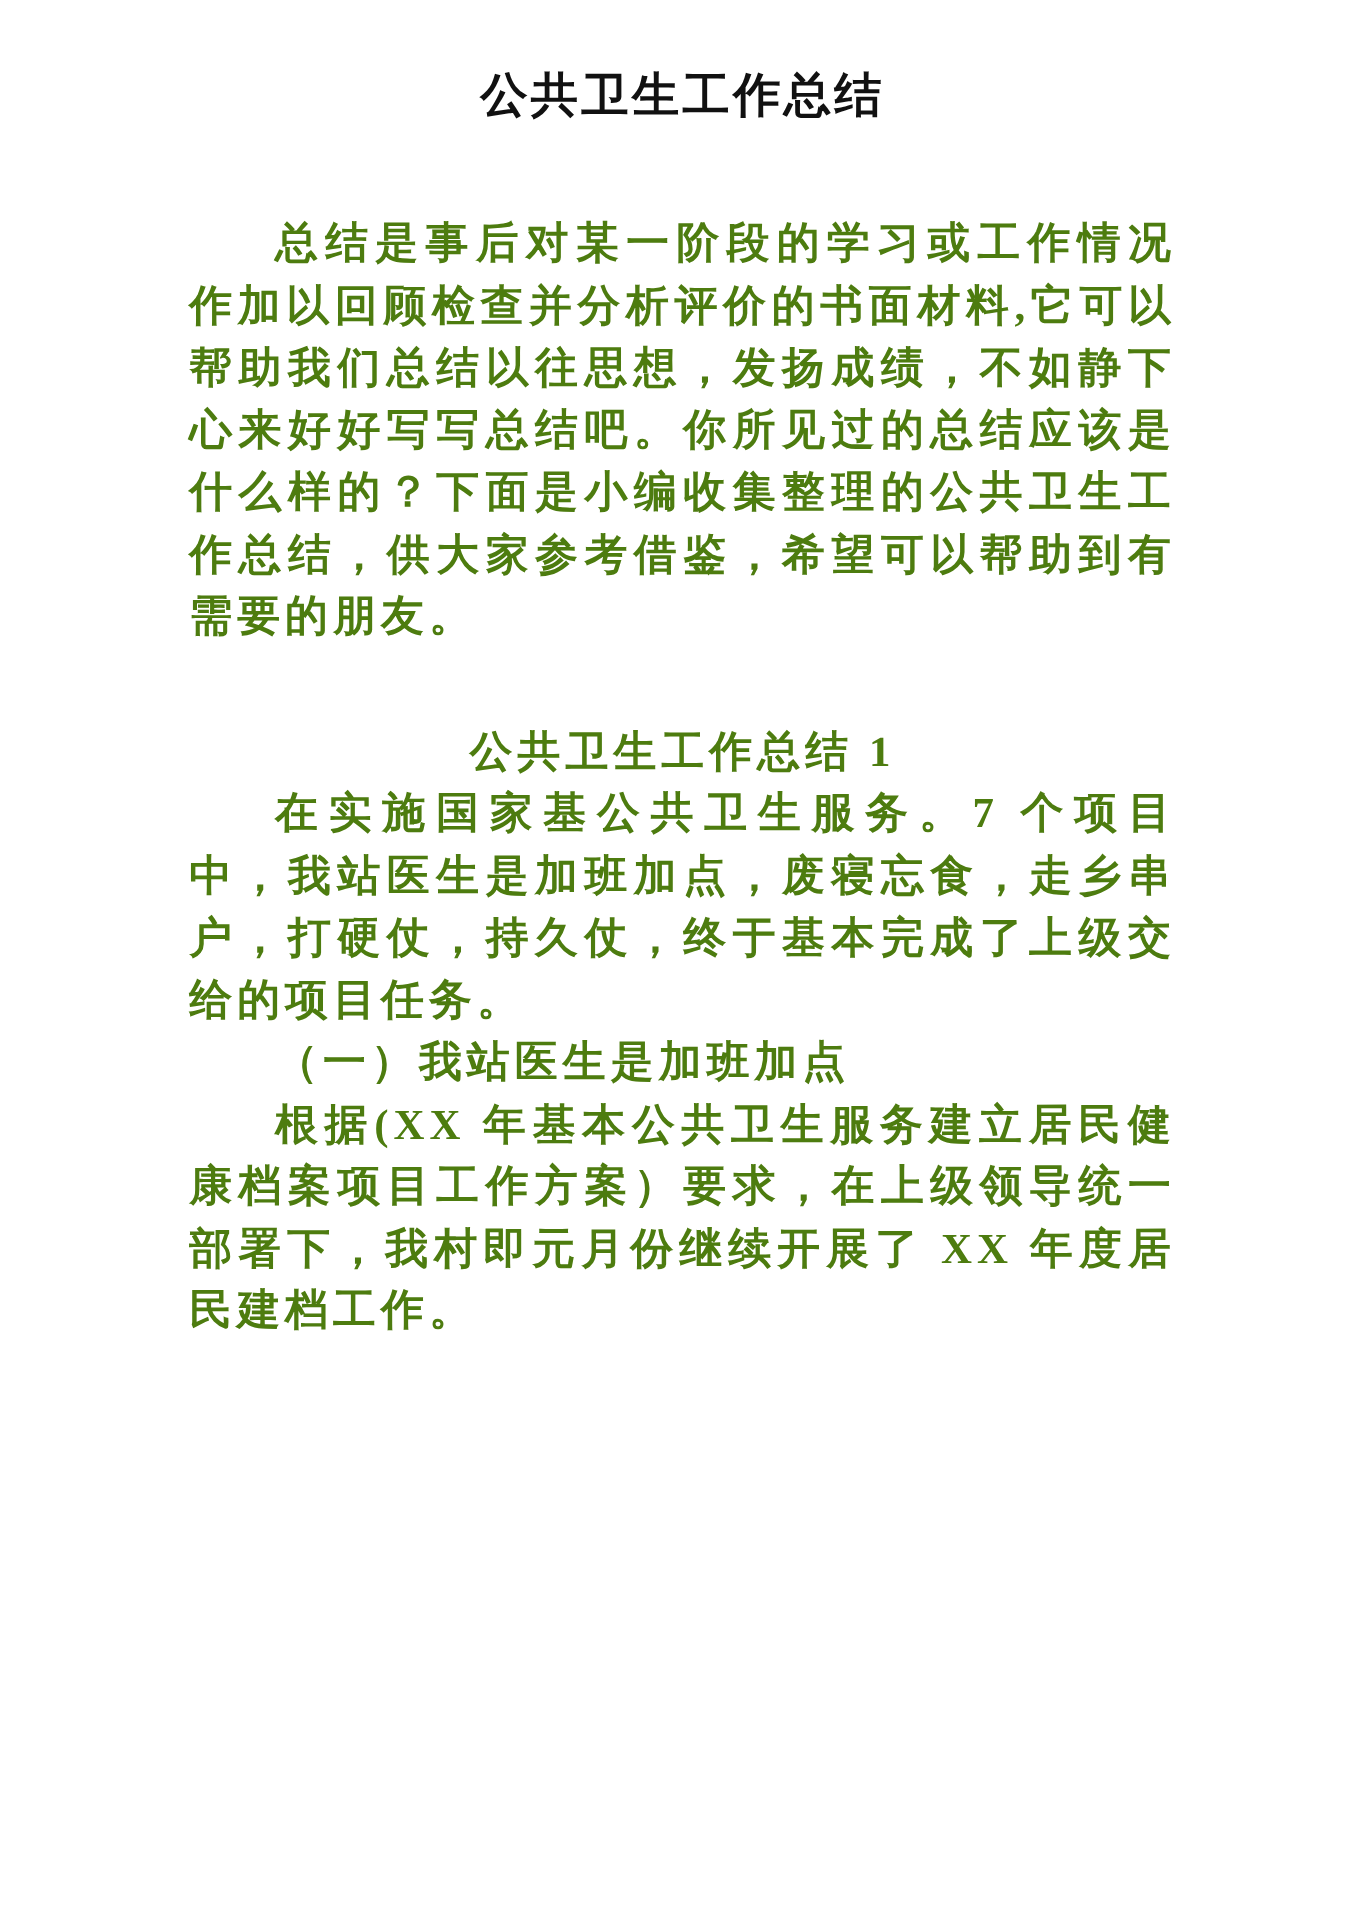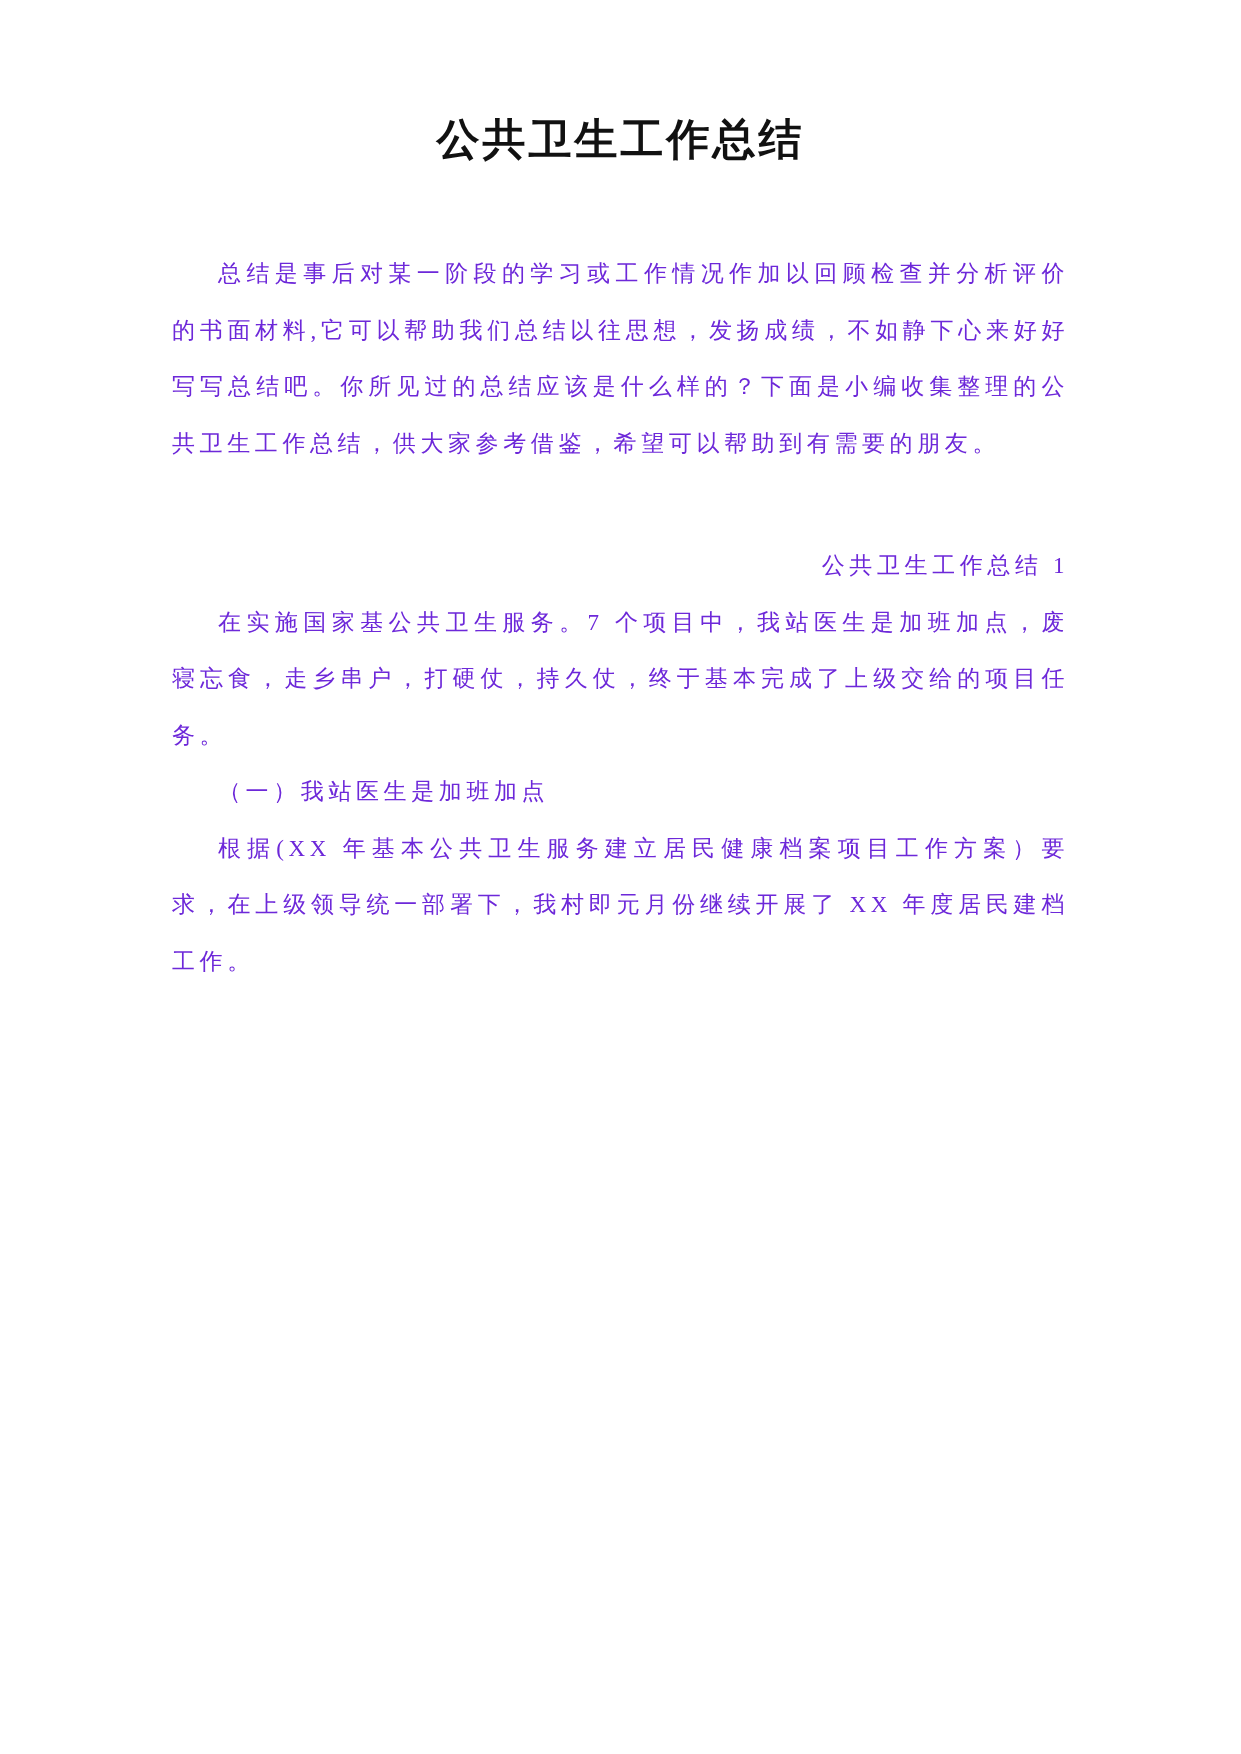--- a/index.html
+++ b/index.html
@@ -9,49 +9,49 @@
   }
   body {
     width: 1241px;
     height: 1754px;
     overflow: hidden;
   }
   .page {
     box-sizing: border-box;
     width: 1241px;
     height: 1754px;
-    padding: 108px 172px 0 172px;
+    padding: 56px 172px 0 172px;
     background: #ffffff;
     color: #1c1c1c;
     font-family: "Liberation Serif", "DejaVu Serif", serif;
   }
   .doc-title {
     margin: 0 0 74px 0;
     text-align: center;
     font-size: 43px;
     line-height: 64px;
     font-weight: 700;
     letter-spacing: 3px;
     color: #111111;
   }
   .para {
     margin: 0;
-    font-size: 23px;
+    font-size: 39px;
     line-height: 56.5px;
     letter-spacing: 4.6px;
     text-align: justify;
     text-justify: inter-ideograph;
     text-indent: 2em;
-    font-weight: 400;
-    color: #6d28d9;
+    font-weight: 700;
+    color: #4d7c0f;
   }
   .section-heading {
     margin-top: 66px;
     text-indent: 0;
-    text-align: right;
+    text-align: center;
   }
 </style>
 </head>
 <body>
 
 <div class="page">
   <h1 class="doc-title">公共卫生工作总结</h1>
 
   <p class="para">总结是事后对某一阶段的学习或工作情况作加以回顾检查并分析评价的书面材料,它可以帮助我们总结以往思想，发扬成绩，不如静下心来好好写写总结吧。你所见过的总结应该是什么样的？下面是小编收集整理的公共卫生工作总结，供大家参考借鉴，希望可以帮助到有需要的朋友。</p>
 

